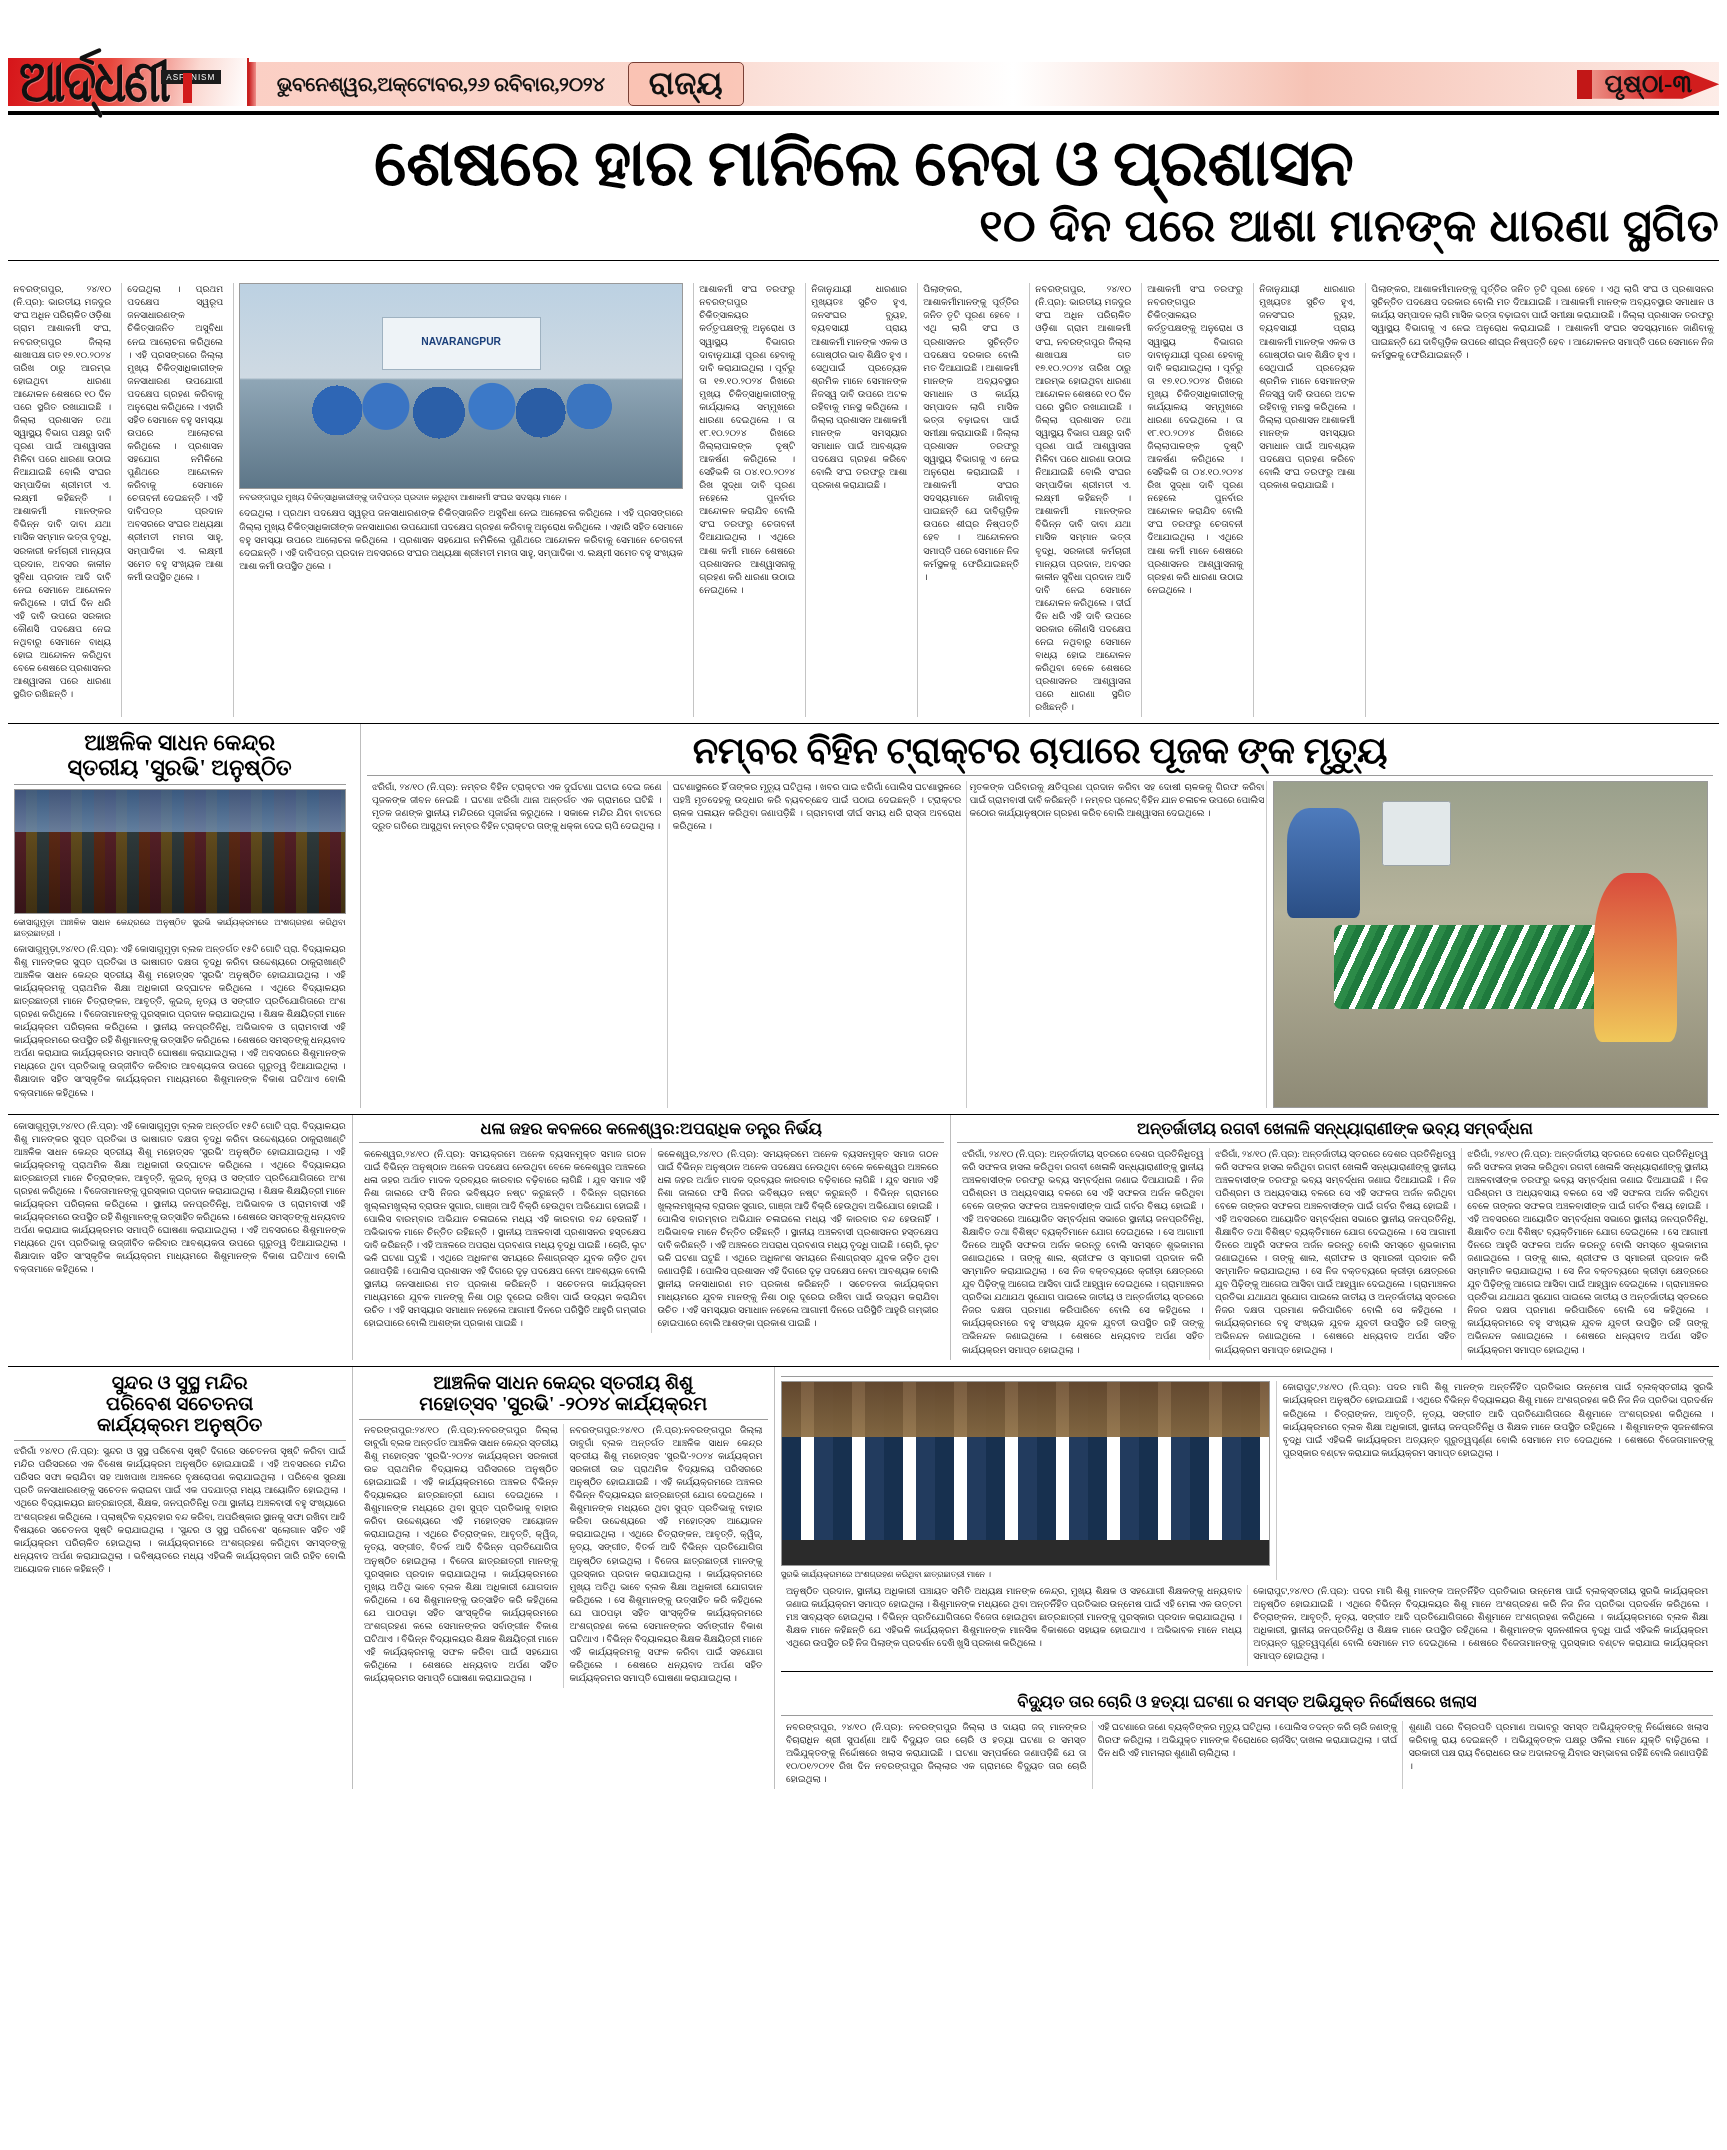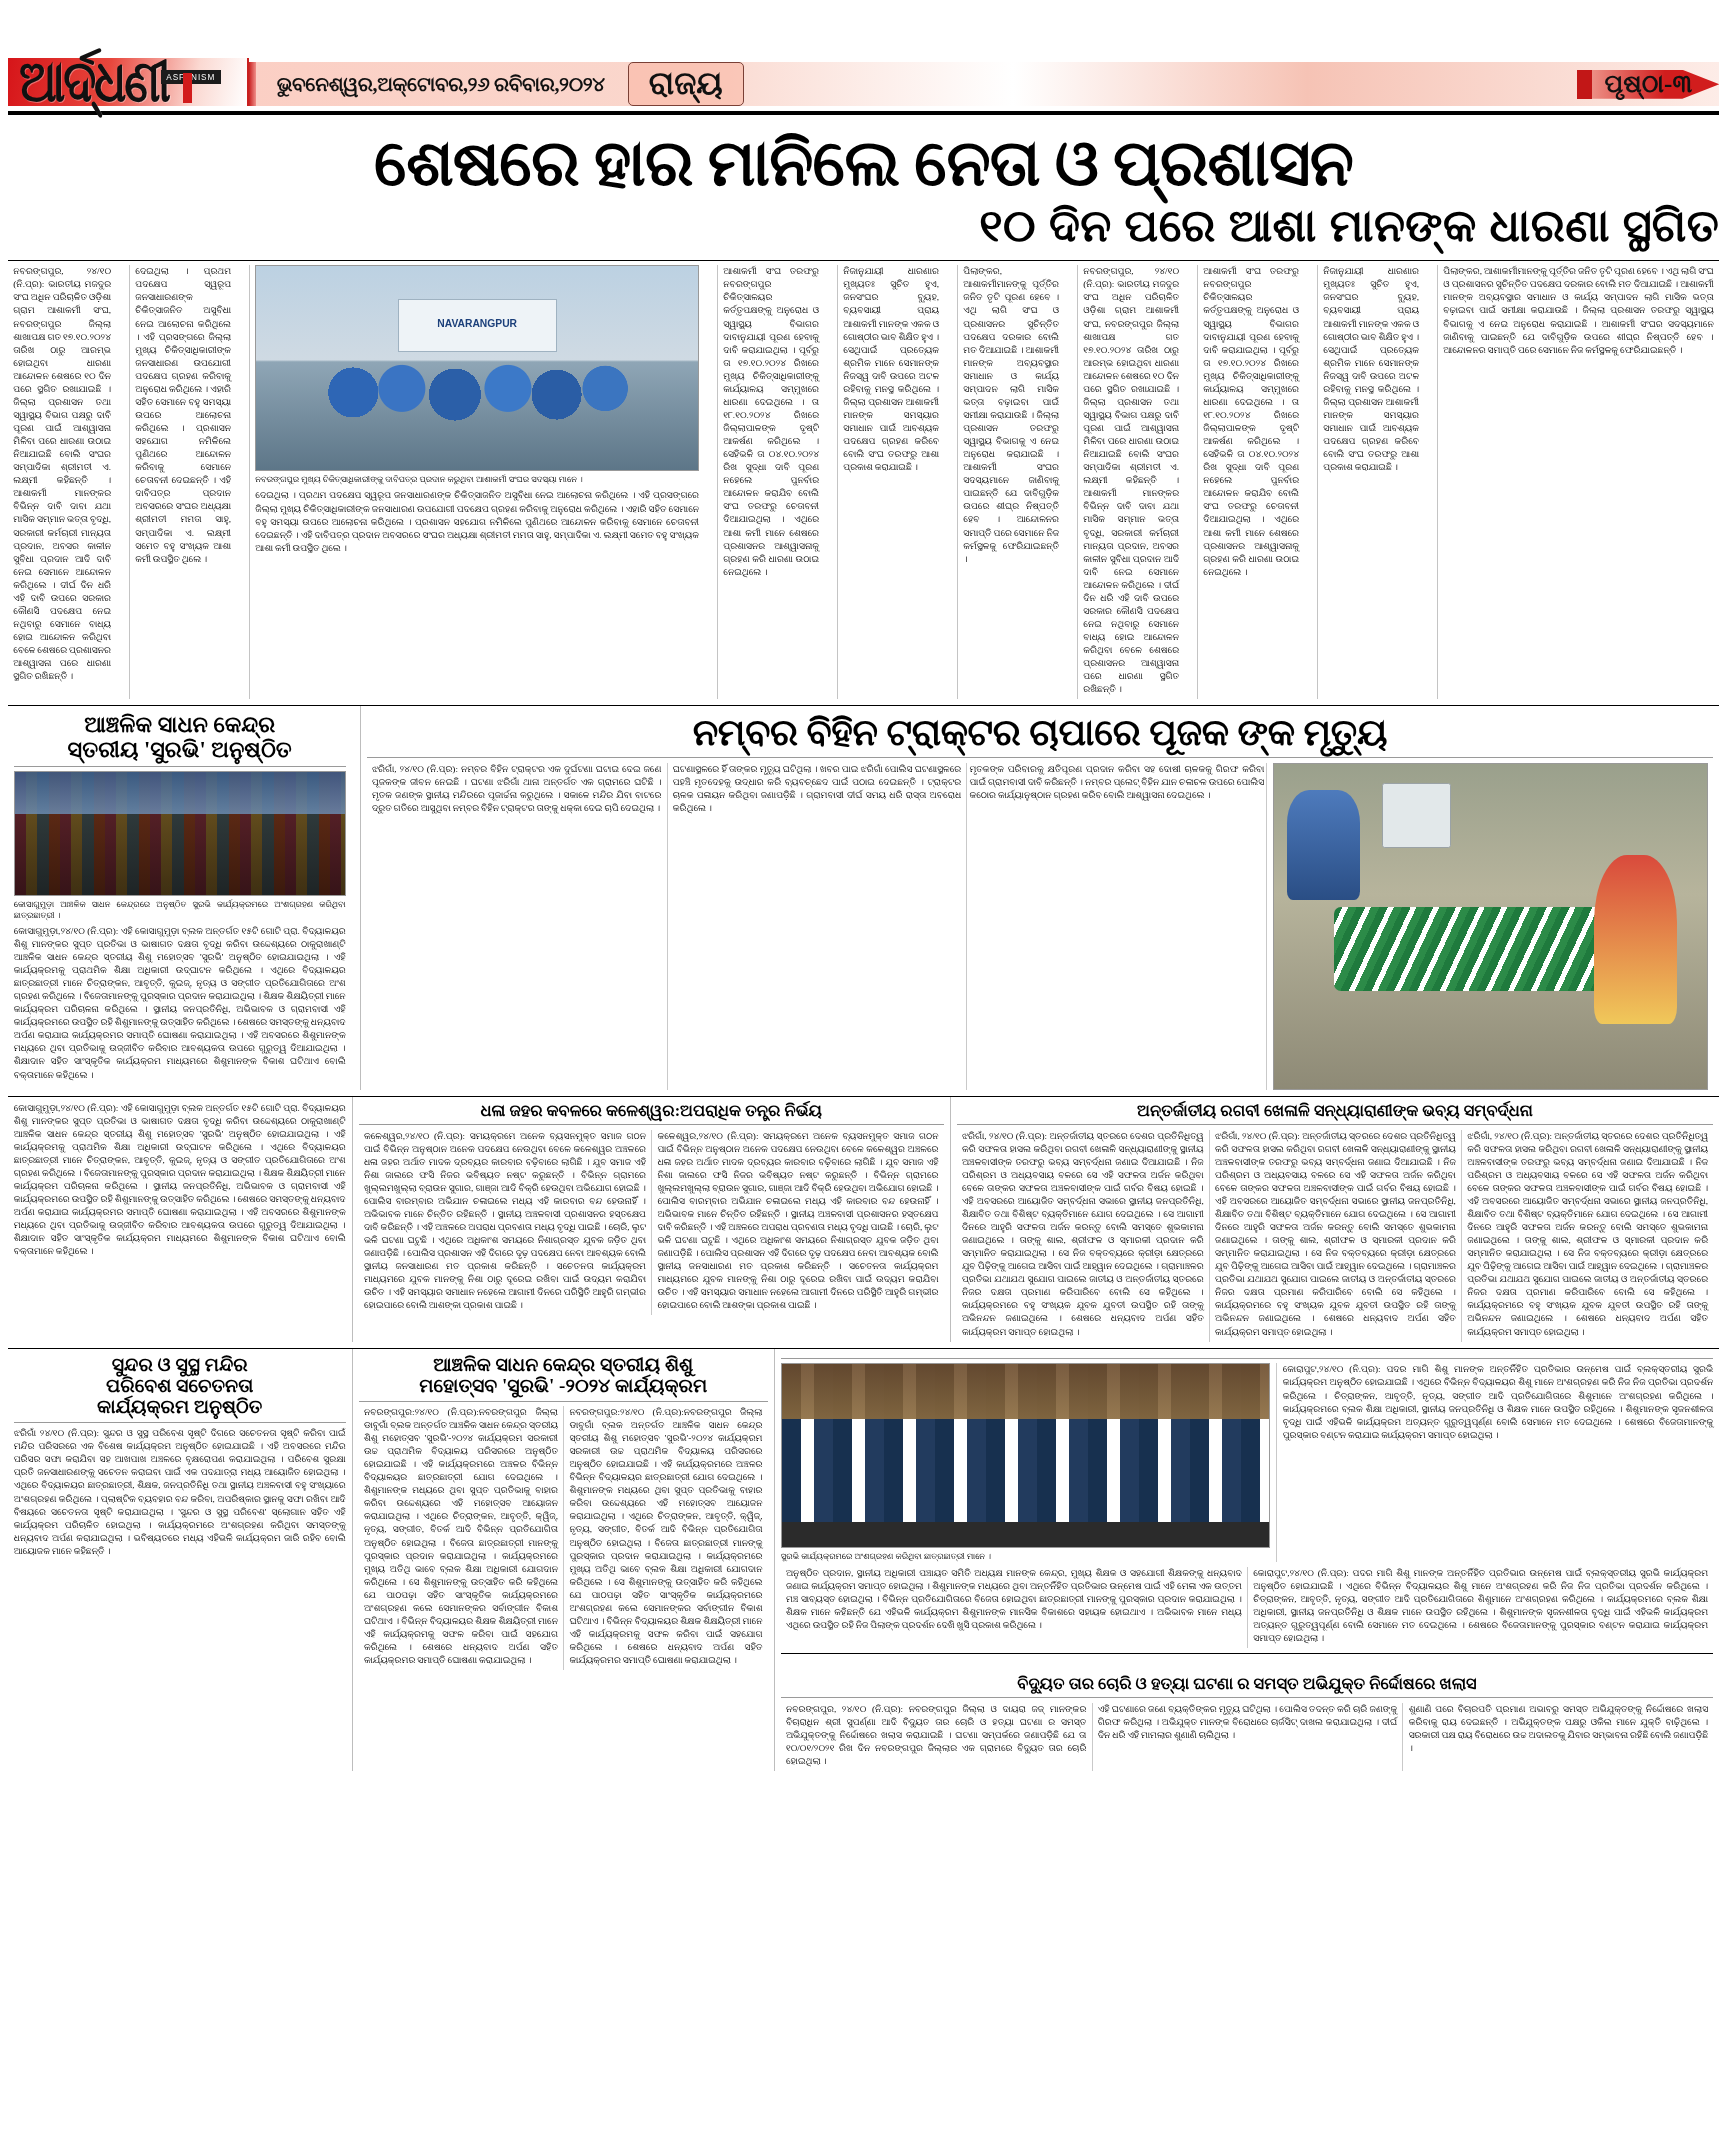--- a/index.html
+++ b/index.html
@@ -112,23 +112,23 @@
     font-family:"Liberation Serif", serif;
     font-size:9.2px; line-height:1.42; text-align:justify;
     hyphens:none; word-spacing:-0.4px;
   }
   .col-body p { margin:0 0 3px 0; }
 
   
   .top-grid {
     display:grid;
     grid-template-columns: 109px 108px 456px 108px 108px 108px 108px 108px 108px 1fr;
-    gap:12px;
+    gap:4px;
     border-top:1.3px solid #000;
-    padding-top:4px;
+    padding-top:22px;
   }
   .top-grid > div { padding:0 5.6px; }
   .top-grid > div + div { border-left:0.9px solid #c4c4c4; }
 
   .photo {
     width:100%; position:relative; overflow:hidden;
     border:0.4px solid #999;
   }
   .photo-caption {
     font-family:"Liberation Serif", serif;

